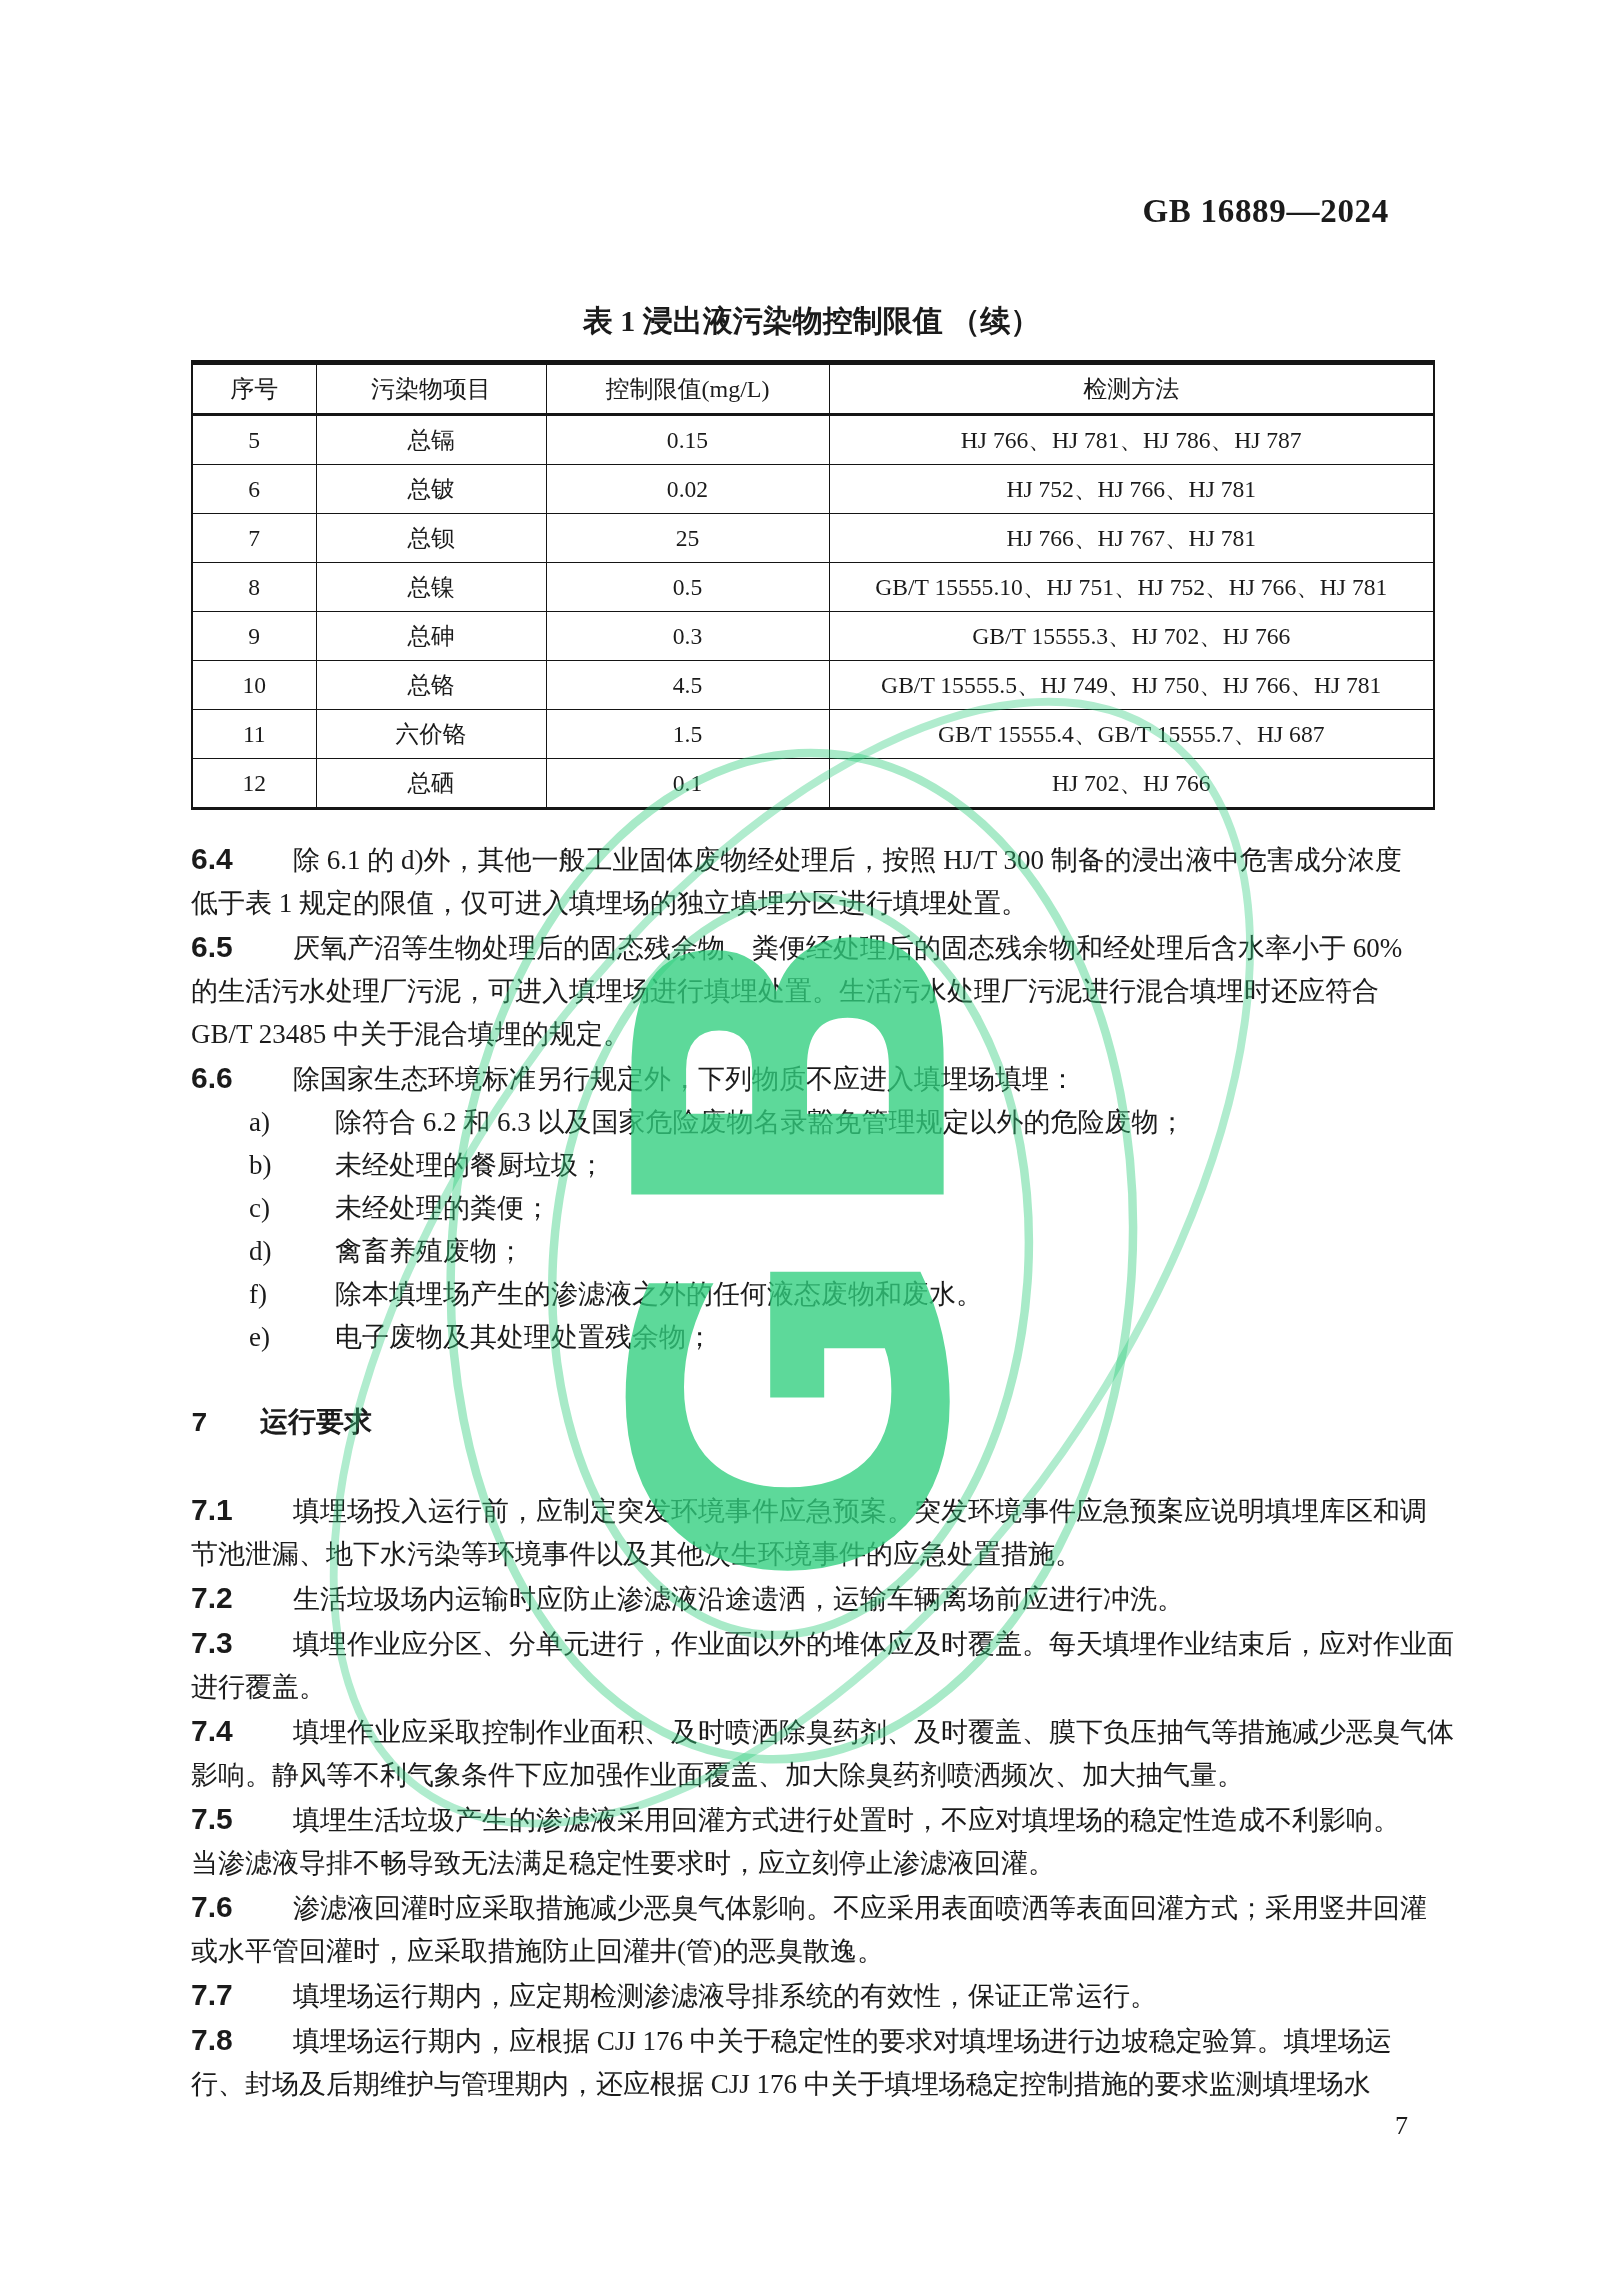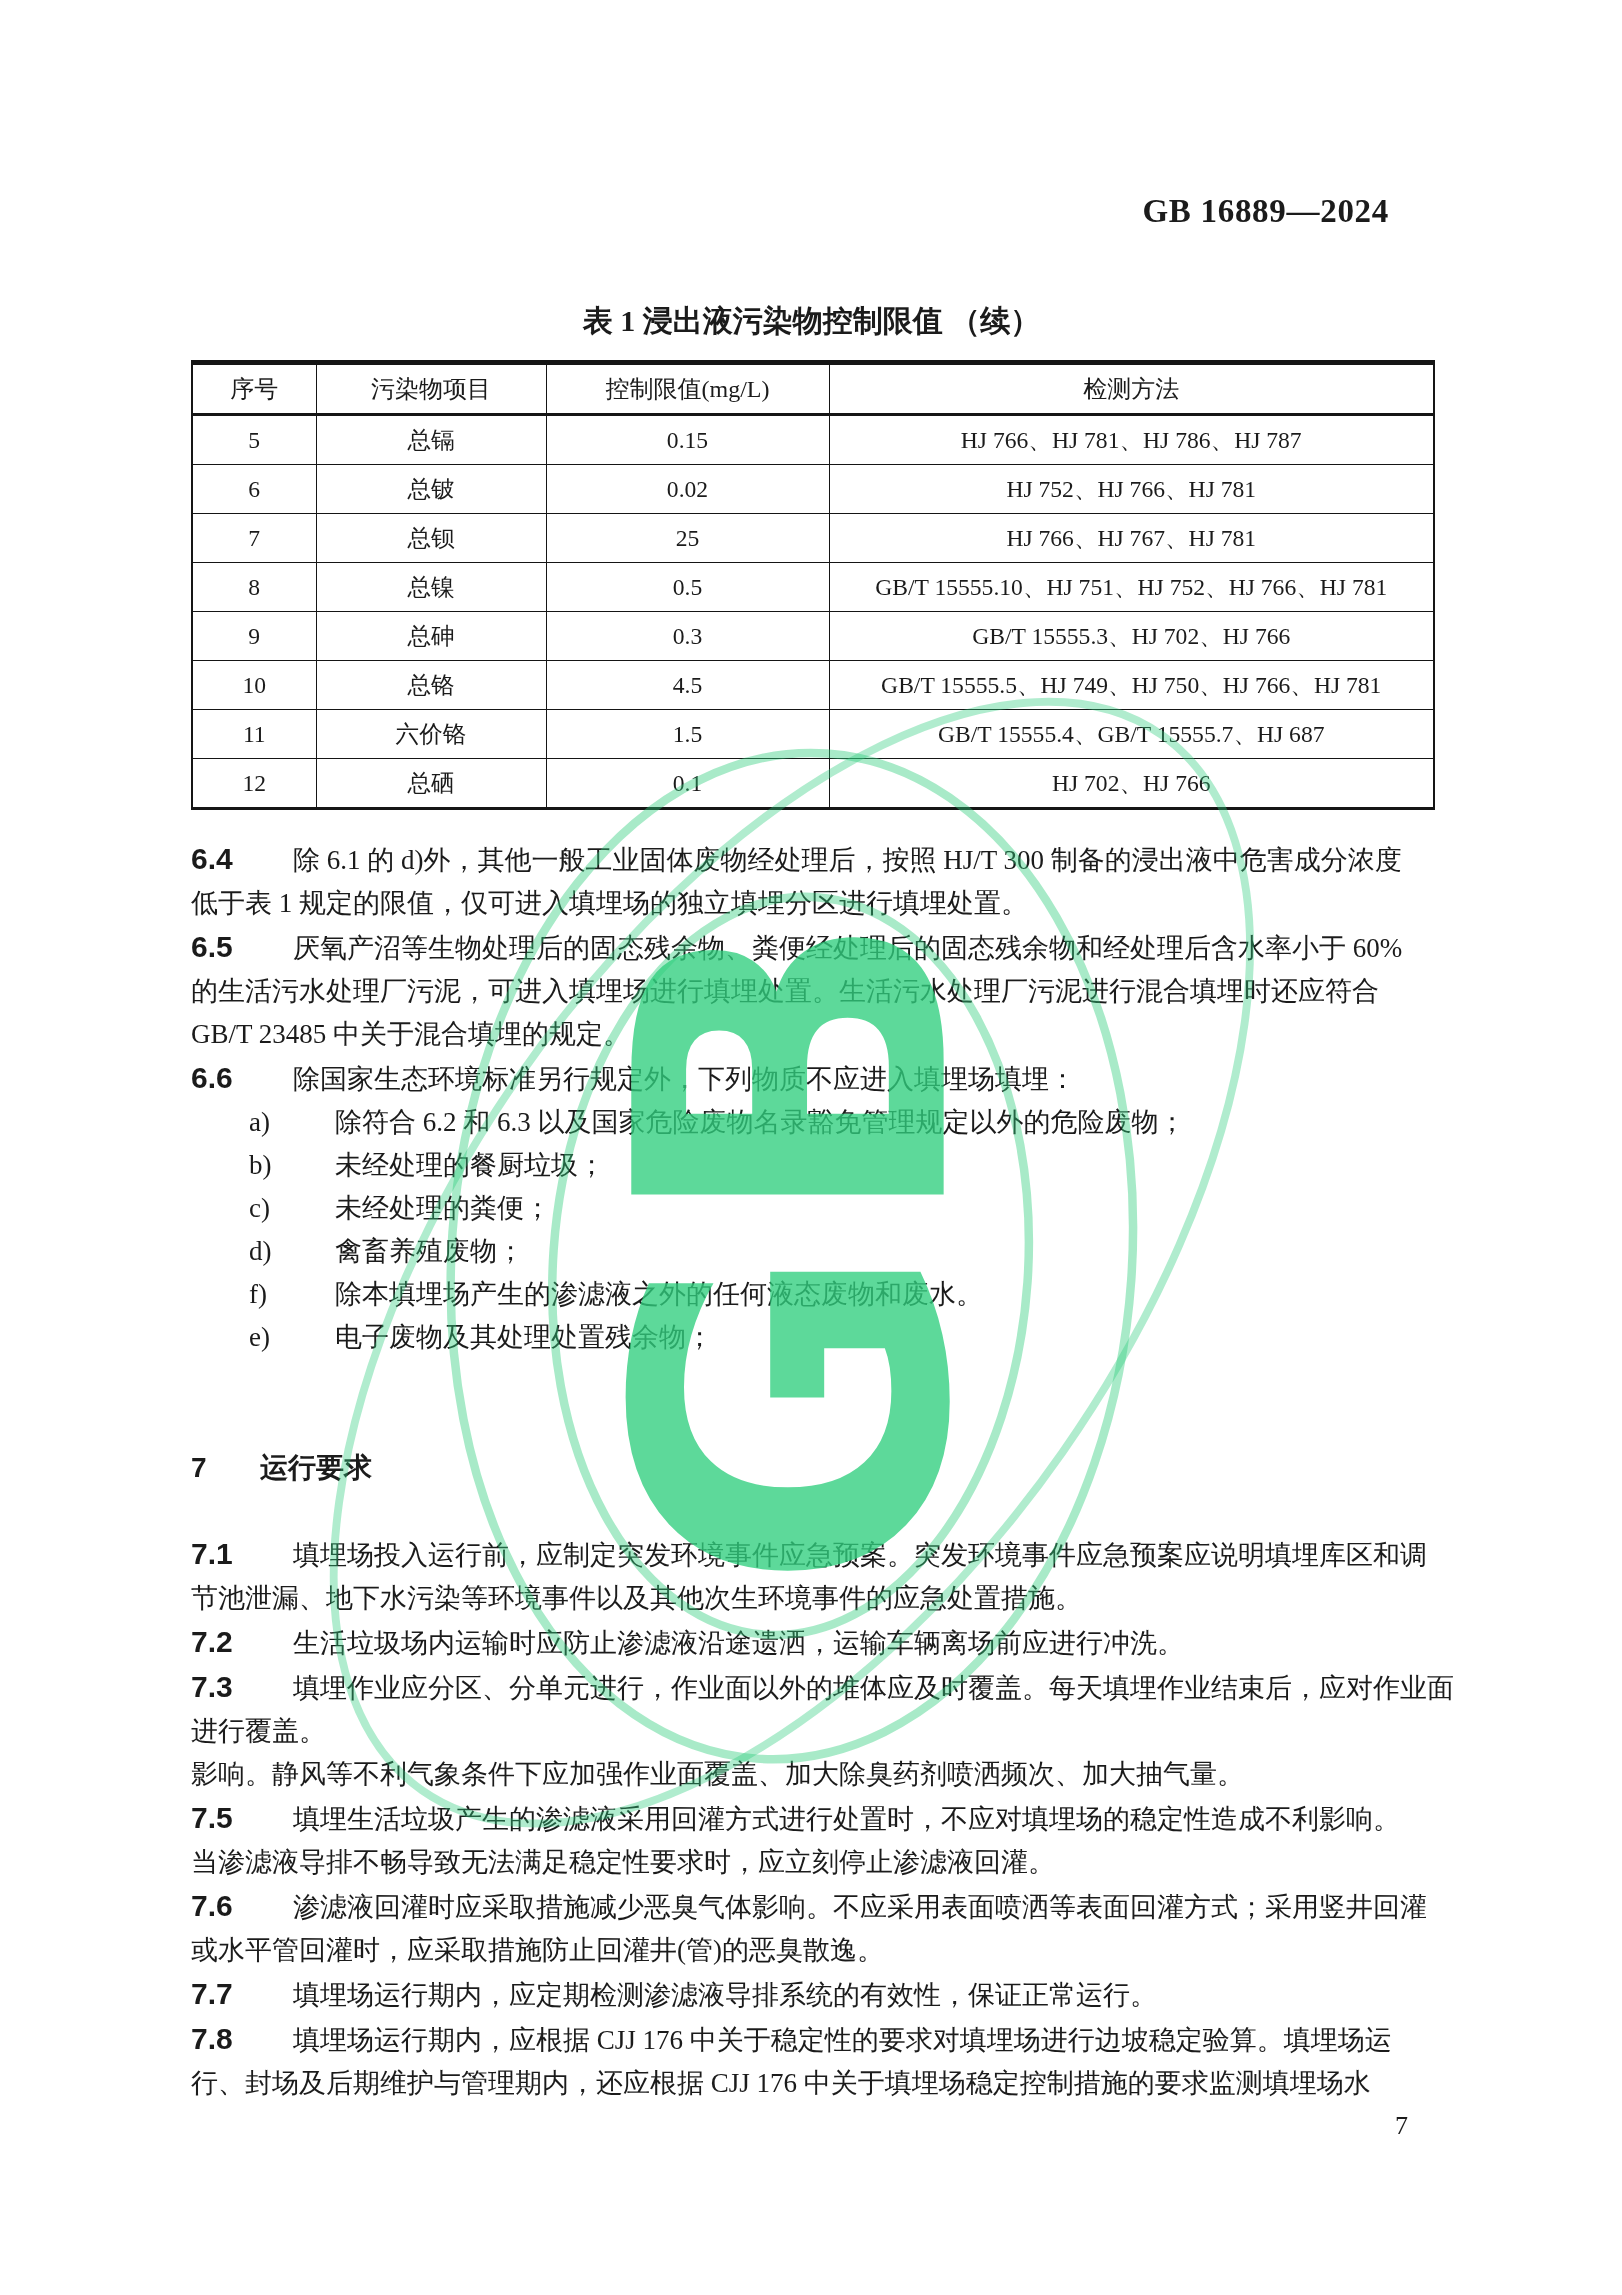--- a/index.html
+++ b/index.html
@@ -56,22 +56,22 @@
   .line{white-space:nowrap;}
   .sp{height:43px;}
   .lbl{
     display:inline-block;width:102px;
     font-family:"Liberation Sans", sans-serif;
     font-weight:bold;font-size:30px;
   }
   .item{padding-left:58px;}
   .ilbl{display:inline-block;width:86px;}
   .ch{
-    font-family:Liberation Sans, sans-serif;
-    font-weight:bold;font-size:28px;margin-top:44px;
+    font-family:Liberation Mono, monospace;
+    font-weight:bold;font-size:28px;
   }
   .chnum{display:inline-block;width:69px;}
   
   .pageno{
     position:absolute;top:2111px;right:215px;
     font-size:26px;
   }
   
   .wm{
     position:absolute;left:0;top:0;width:1623px;height:2295px;
@@ -171,20 +171,21 @@
 
     <div class="sp"></div>
     <div class="line ch"><span class="chnum">7</span><span>运行要求</span></div>
     <div class="sp"></div>
 
     <div class="line"><span class="lbl">7.1</span><span>填埋场投入运行前，应制定突发环境事件应急预案。突发环境事件应急预案应说明填埋库区和调</span></div>
     <div class="line"><span>节池泄漏、地下水污染等环境事件以及其他次生环境事件的应急处置措施。</span></div>
     <div class="line"><span class="lbl">7.2</span><span>生活垃圾场内运输时应防止渗滤液沿途遗洒，运输车辆离场前应进行冲洗。</span></div>
     <div class="line"><span class="lbl">7.3</span><span>填埋作业应分区、分单元进行，作业面以外的堆体应及时覆盖。每天填埋作业结束后，应对作业面</span></div>
     <div class="line"><span>进行覆盖。</span></div>
+    <div class="line"><span class="lbl">7.4</span><span>填埋作业应采取控制作业面积、及时喷洒除臭药剂、及时覆盖、膜下负压抽气等措施减少恶臭气体</span></div>
     <div class="line"><span>影响。静风等不利气象条件下应加强作业面覆盖、加大除臭药剂喷洒频次、加大抽气量。</span></div>
     <div class="line"><span class="lbl">7.5</span><span>填埋生活垃圾产生的渗滤液采用回灌方式进行处置时，不应对填埋场的稳定性造成不利影响。</span></div>
     <div class="line"><span>当渗滤液导排不畅导致无法满足稳定性要求时，应立刻停止渗滤液回灌。</span></div>
     <div class="line"><span class="lbl">7.6</span><span>渗滤液回灌时应采取措施减少恶臭气体影响。不应采用表面喷洒等表面回灌方式；采用竖井回灌</span></div>
     <div class="line"><span>或水平管回灌时，应采取措施防止回灌井(管)的恶臭散逸。</span></div>
     <div class="line"><span class="lbl">7.7</span><span>填埋场运行期内，应定期检测渗滤液导排系统的有效性，保证正常运行。</span></div>
     <div class="line"><span class="lbl">7.8</span><span>填埋场运行期内，应根据 CJJ 176 中关于稳定性的要求对填埋场进行边坡稳定验算。填埋场运</span></div>
     <div class="line"><span>行、封场及后期维护与管理期内，还应根据 CJJ 176 中关于填埋场稳定控制措施的要求监测填埋场水</span></div>
   </div>
 

